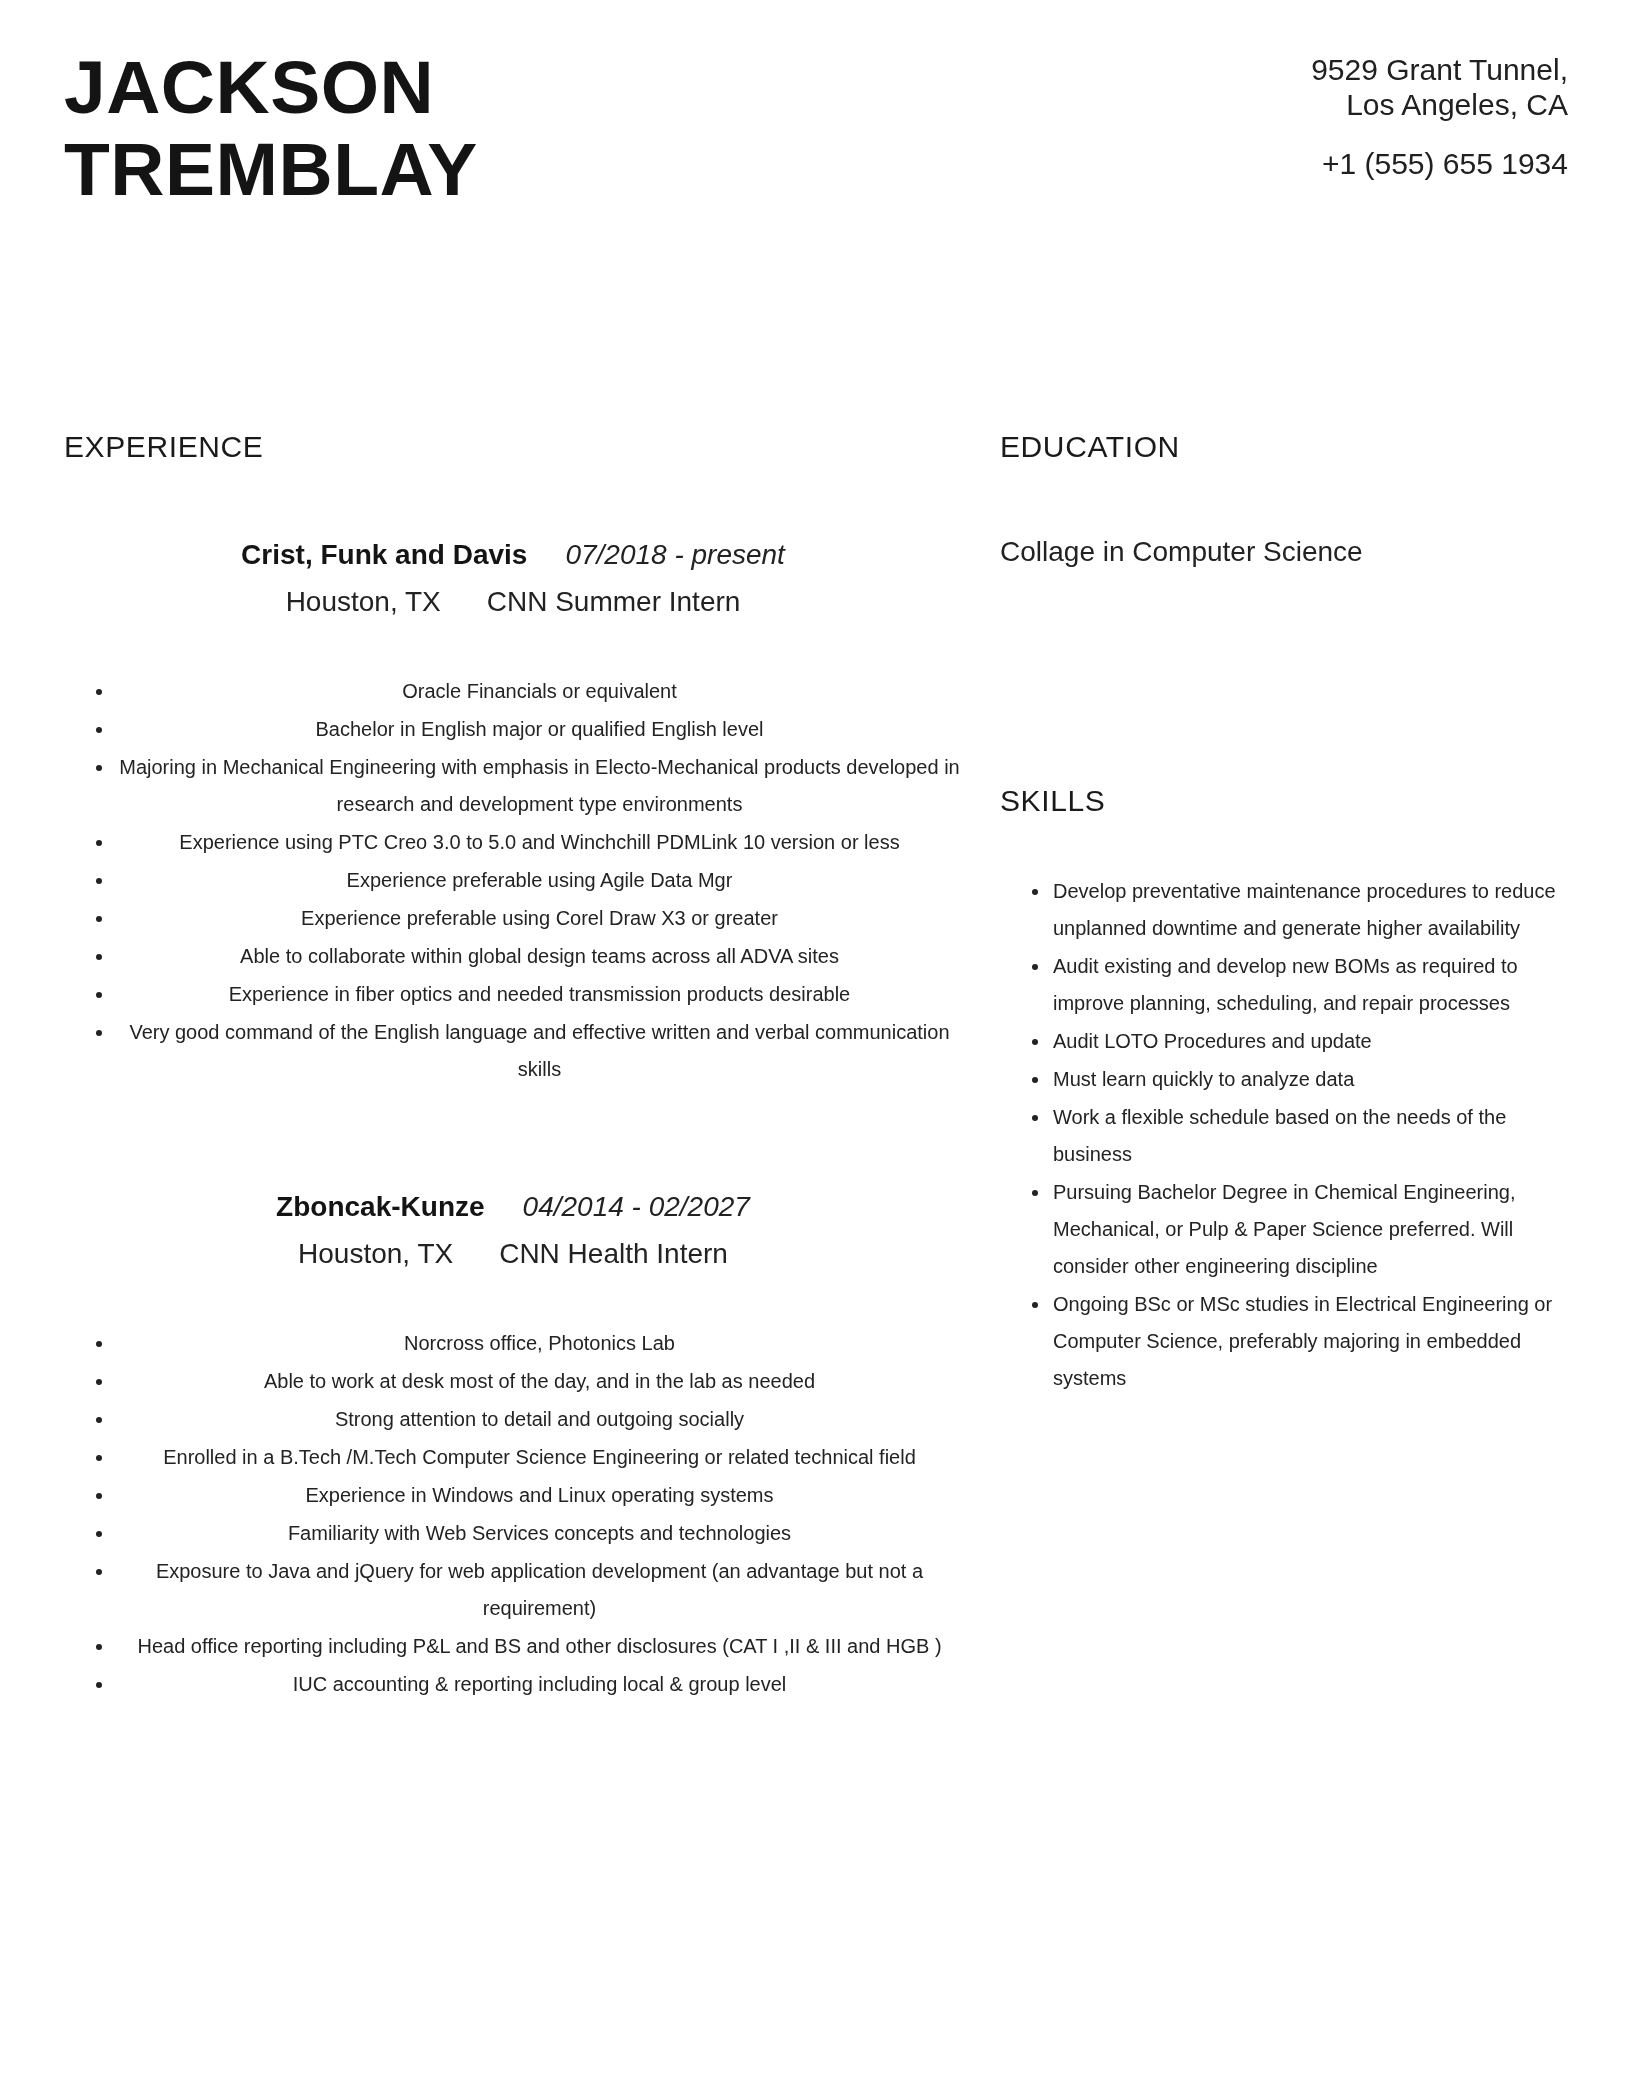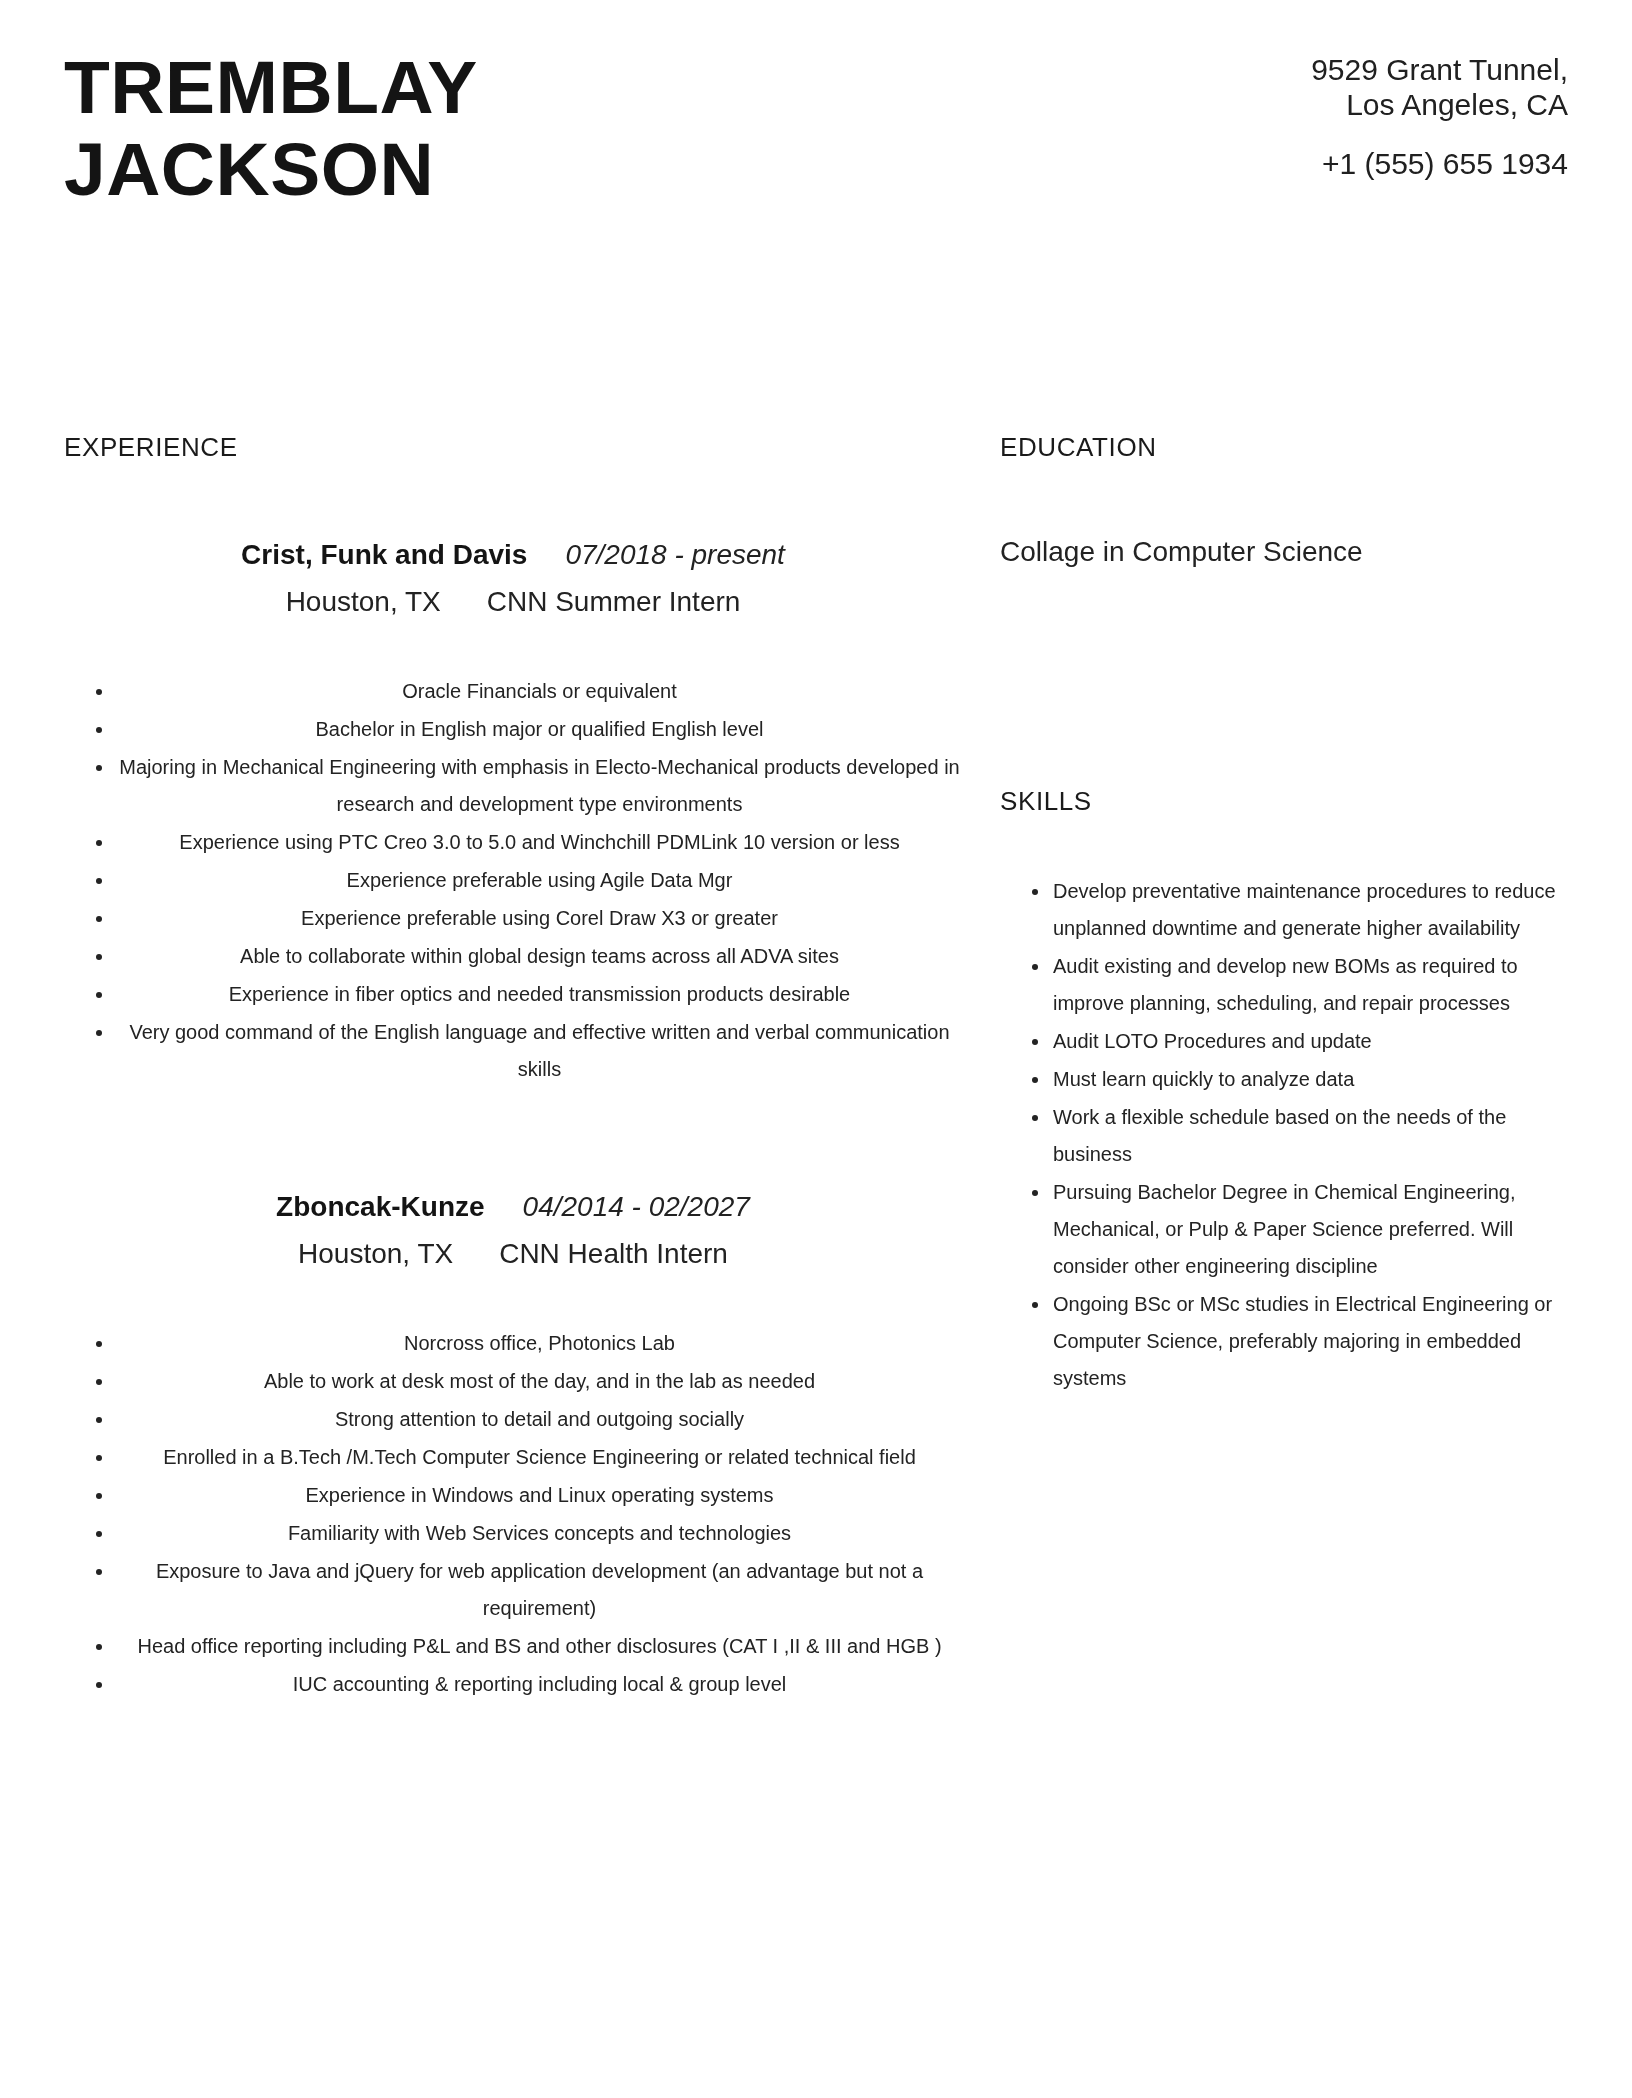--- a/index.html
+++ b/index.html
@@ -44,21 +44,21 @@
 
   
   .columns {
     display: grid;
     grid-template-columns: 898px 1fr;
     column-gap: 38px;
     margin-top: 218px;
   }
 
   .section-title {
-    font-size: 26px;
+    font-size: 30px;
     line-height: 38px;
     font-weight: 400;
     letter-spacing: 0.6px;
     color: #1a1a1a;
   }
 
   
   .job { margin-top: 68px; text-align: center; }
   .job + .job { margin-top: 98px; }
   .job-header {
@@ -109,22 +109,22 @@
   .skills-section { margin-top: 208px; }
   .skills-section ul.bullets { margin-top: 52px; }
 </style>
 </head>
 <body>
 
 <div class="page">
 
   <div class="header">
     <div class="name">
+      <div>JACKSON</div>
       <div>TREMBLAY</div>
-      <div>JACKSON</div>
     </div>
     <div class="contact">
       <div>9529 Grant Tunnel,</div>
       <div>Los Angeles, CA</div>
       <div class="phone">+1 (555) 655 1934</div>
     </div>
   </div>
 
   <div class="columns">
 

